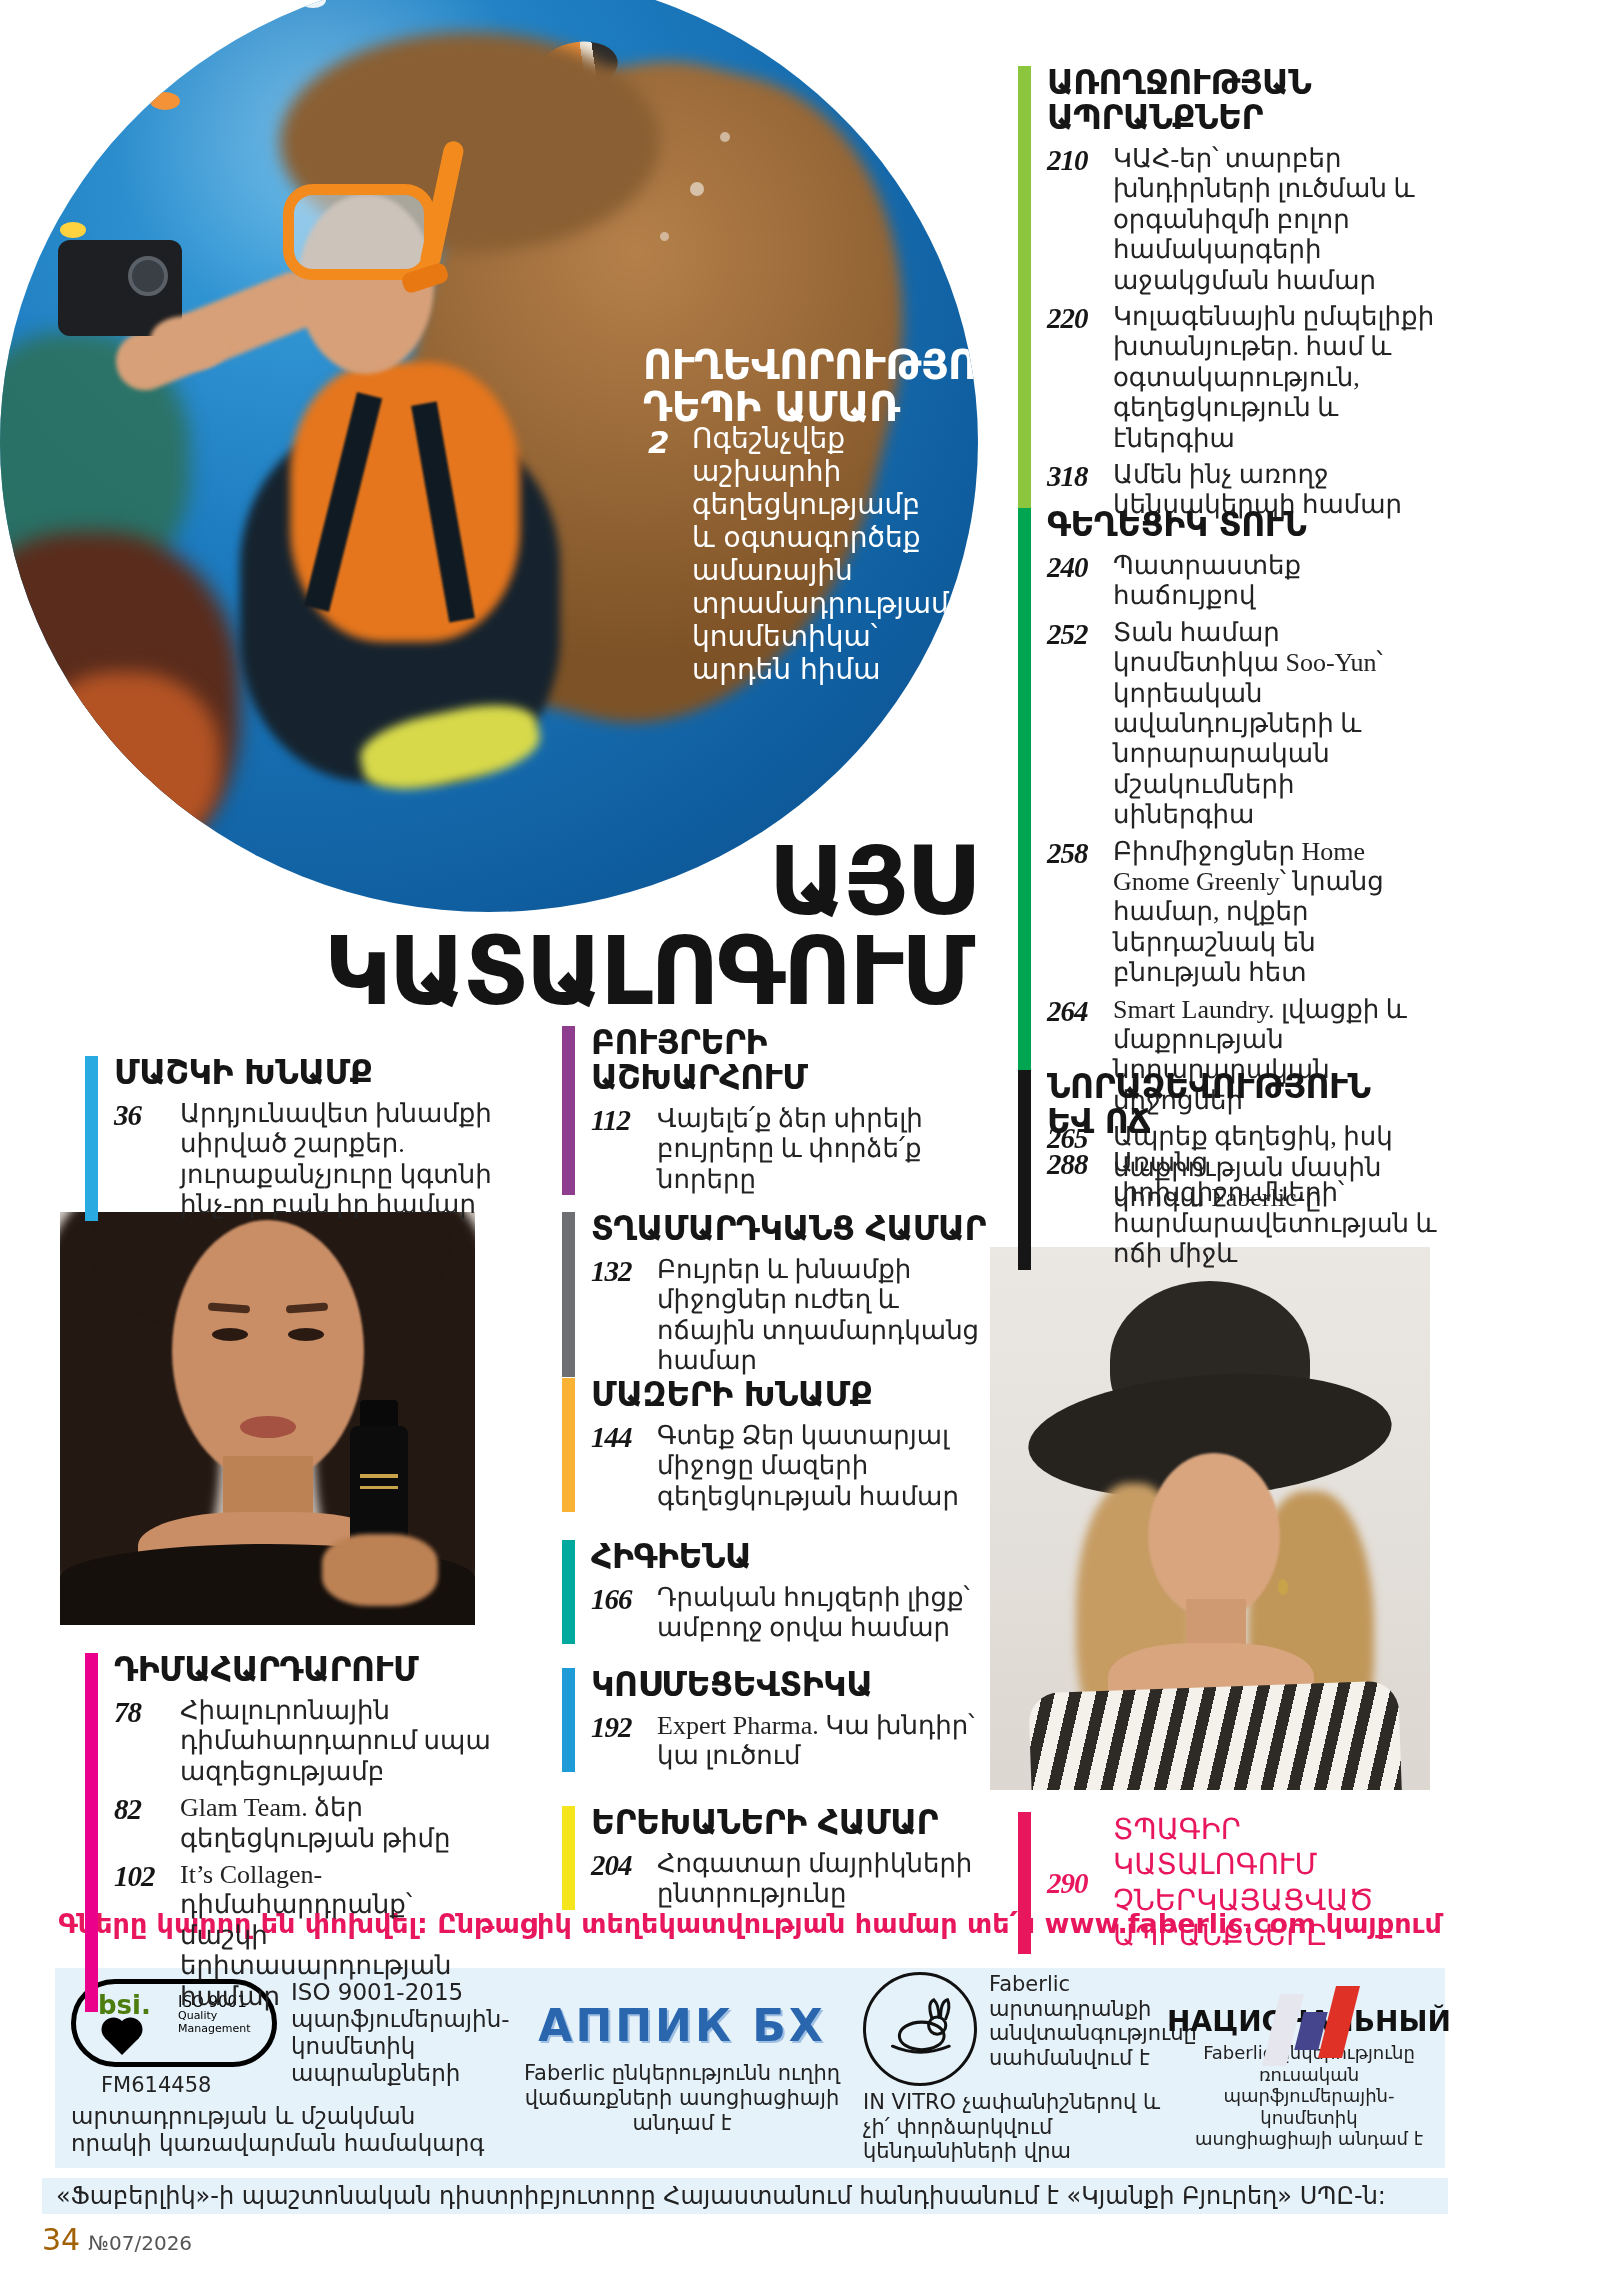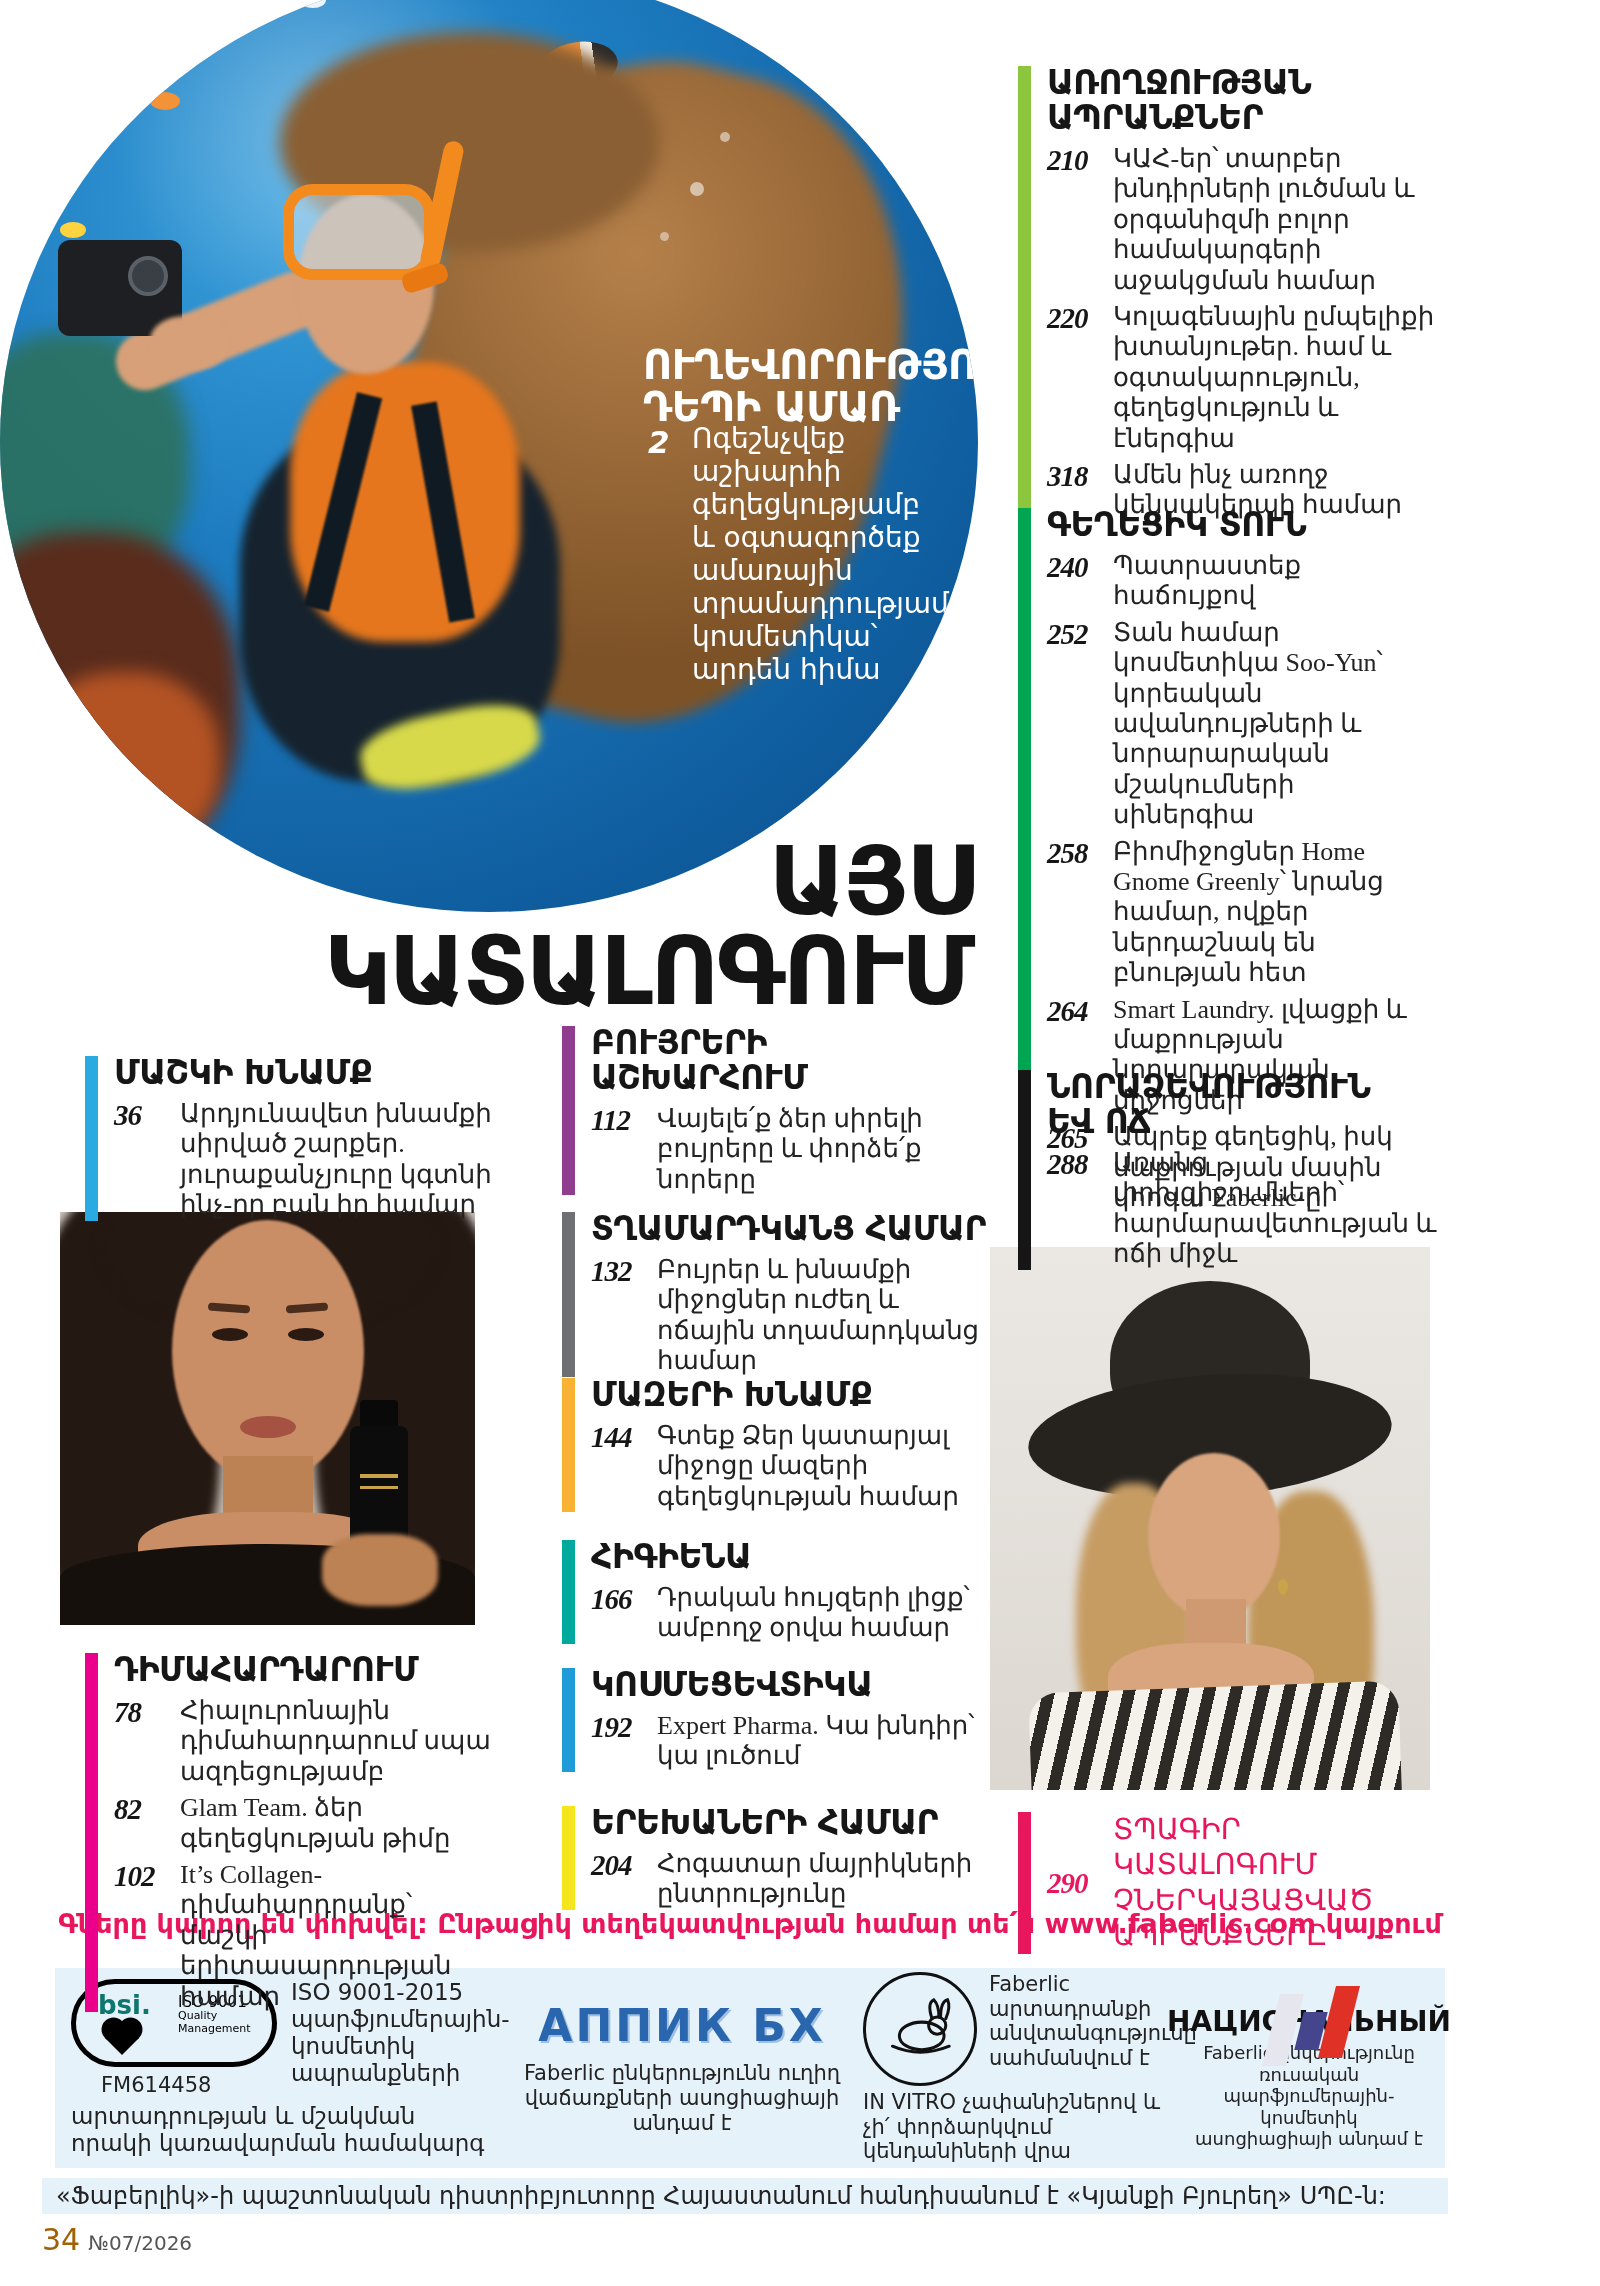--- a/index.html
+++ b/index.html
@@ -37,21 +37,21 @@
               color:#E8175D;font-weight:bold;font-size:27px;}
   
   #badges{position:absolute;left:55px;top:1968px;width:1390px;height:200px;background:#E6F2FA;
           display:flex;gap:16px;padding:18px 16px;box-sizing:border-box;}
   .badge{display:flex;flex-direction:column;justify-content:center;}
   .badge-small{font-size:21px;line-height:1.18;color:#222;}
   
   #badge-iso{width:430px;}
   .iso-row{display:flex;gap:14px;align-items:flex-start;}
   .bsi-stadium{width:206px;height:88px;border:5px solid #000;border-radius:52px;position:relative;background:#fff0;box-sizing:border-box;}
-  .bsi-name{position:absolute;left:22px;top:6px;font-weight:bold;font-size:26px;color:#0f766e;}
+  .bsi-name{position:absolute;left:22px;top:6px;font-weight:bold;font-size:26px;color:#4d7c0f;}
   .bsi-heart{position:absolute;left:34px;top:42px;width:24px;height:24px;background:#000;transform:rotate(-45deg);}
   .bsi-heart:before{content:"";position:absolute;width:24px;height:24px;border-radius:50%;background:#000;top:-12px;left:0;}
   .bsi-heart:after{content:"";position:absolute;width:24px;height:24px;border-radius:50%;background:#000;left:12px;top:0;}
   .bsi-right{position:absolute;left:102px;top:10px;font-size:15px;line-height:1.1;color:#000;}
   .bsi-right .q{font-size:11px;line-height:1.15;}
   .bsi-cert{font-size:21px;color:#222;margin-top:6px;margin-left:30px;}
   .iso-title{font-size:23px;line-height:1.18;color:#222;width:210px;}
   .iso-bottom{font-size:23px;line-height:1.18;color:#222;margin-top:6px;}
   
   #badge-appik{width:330px;align-items:center;text-align:center;}

